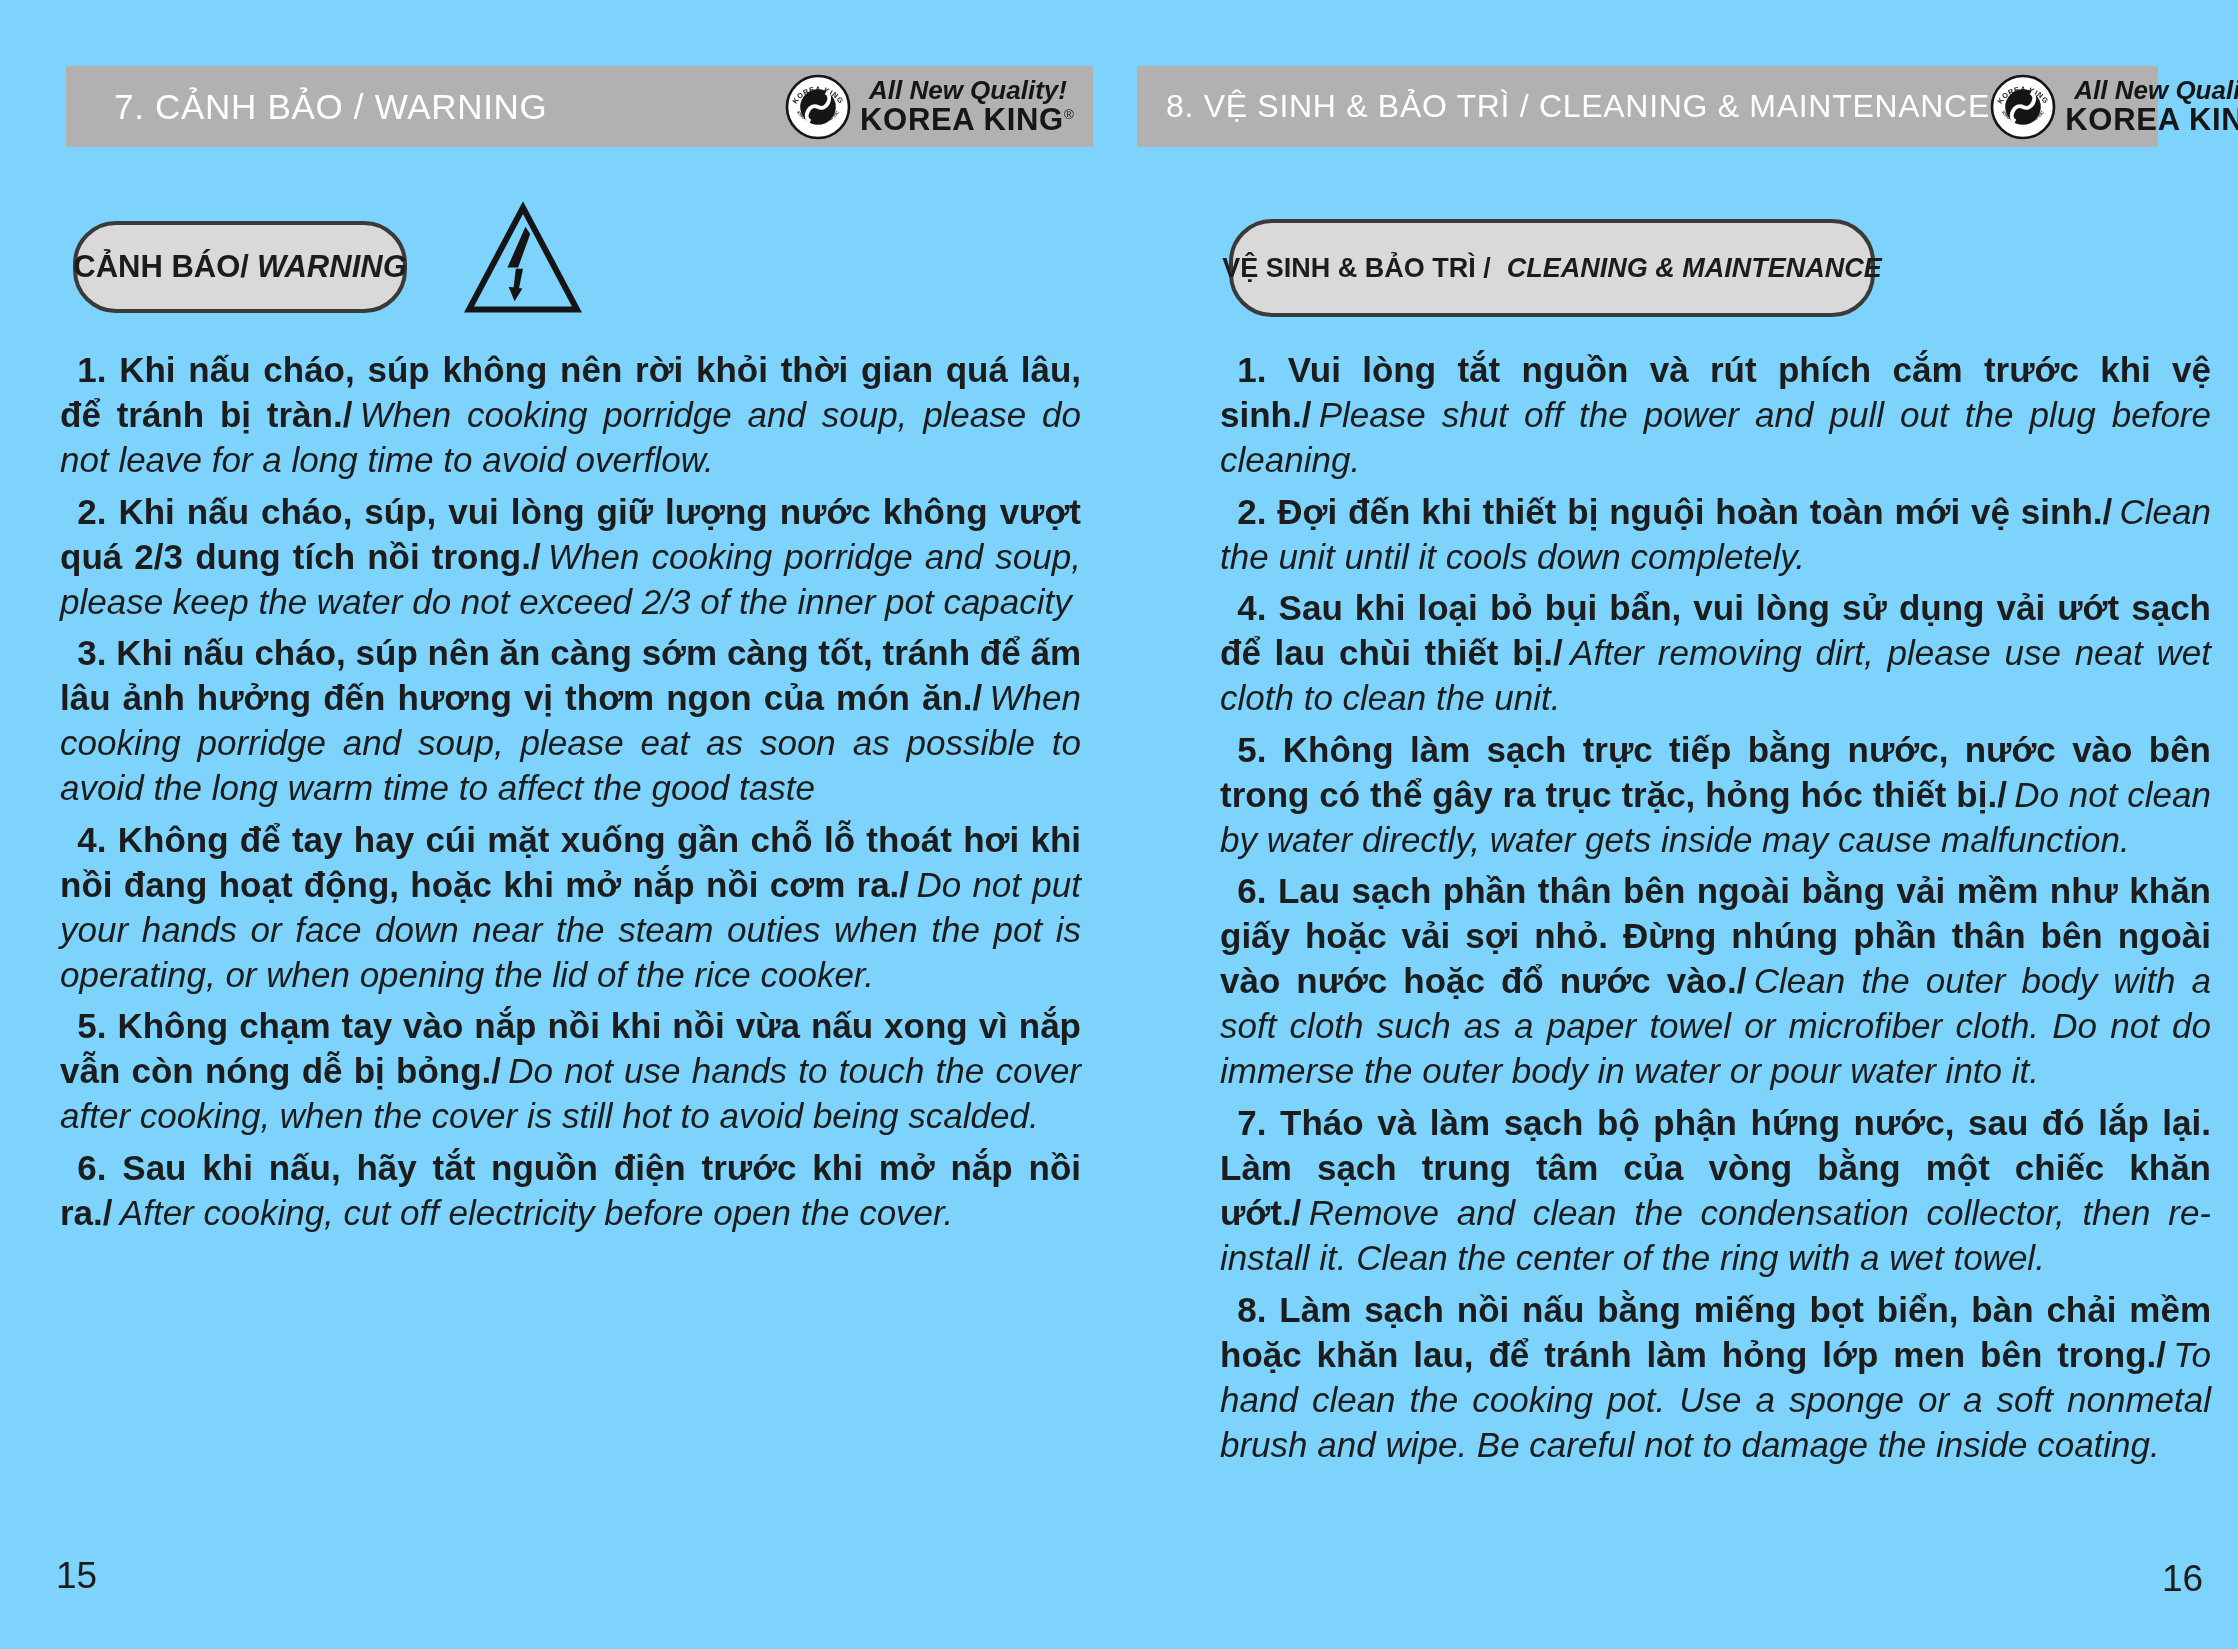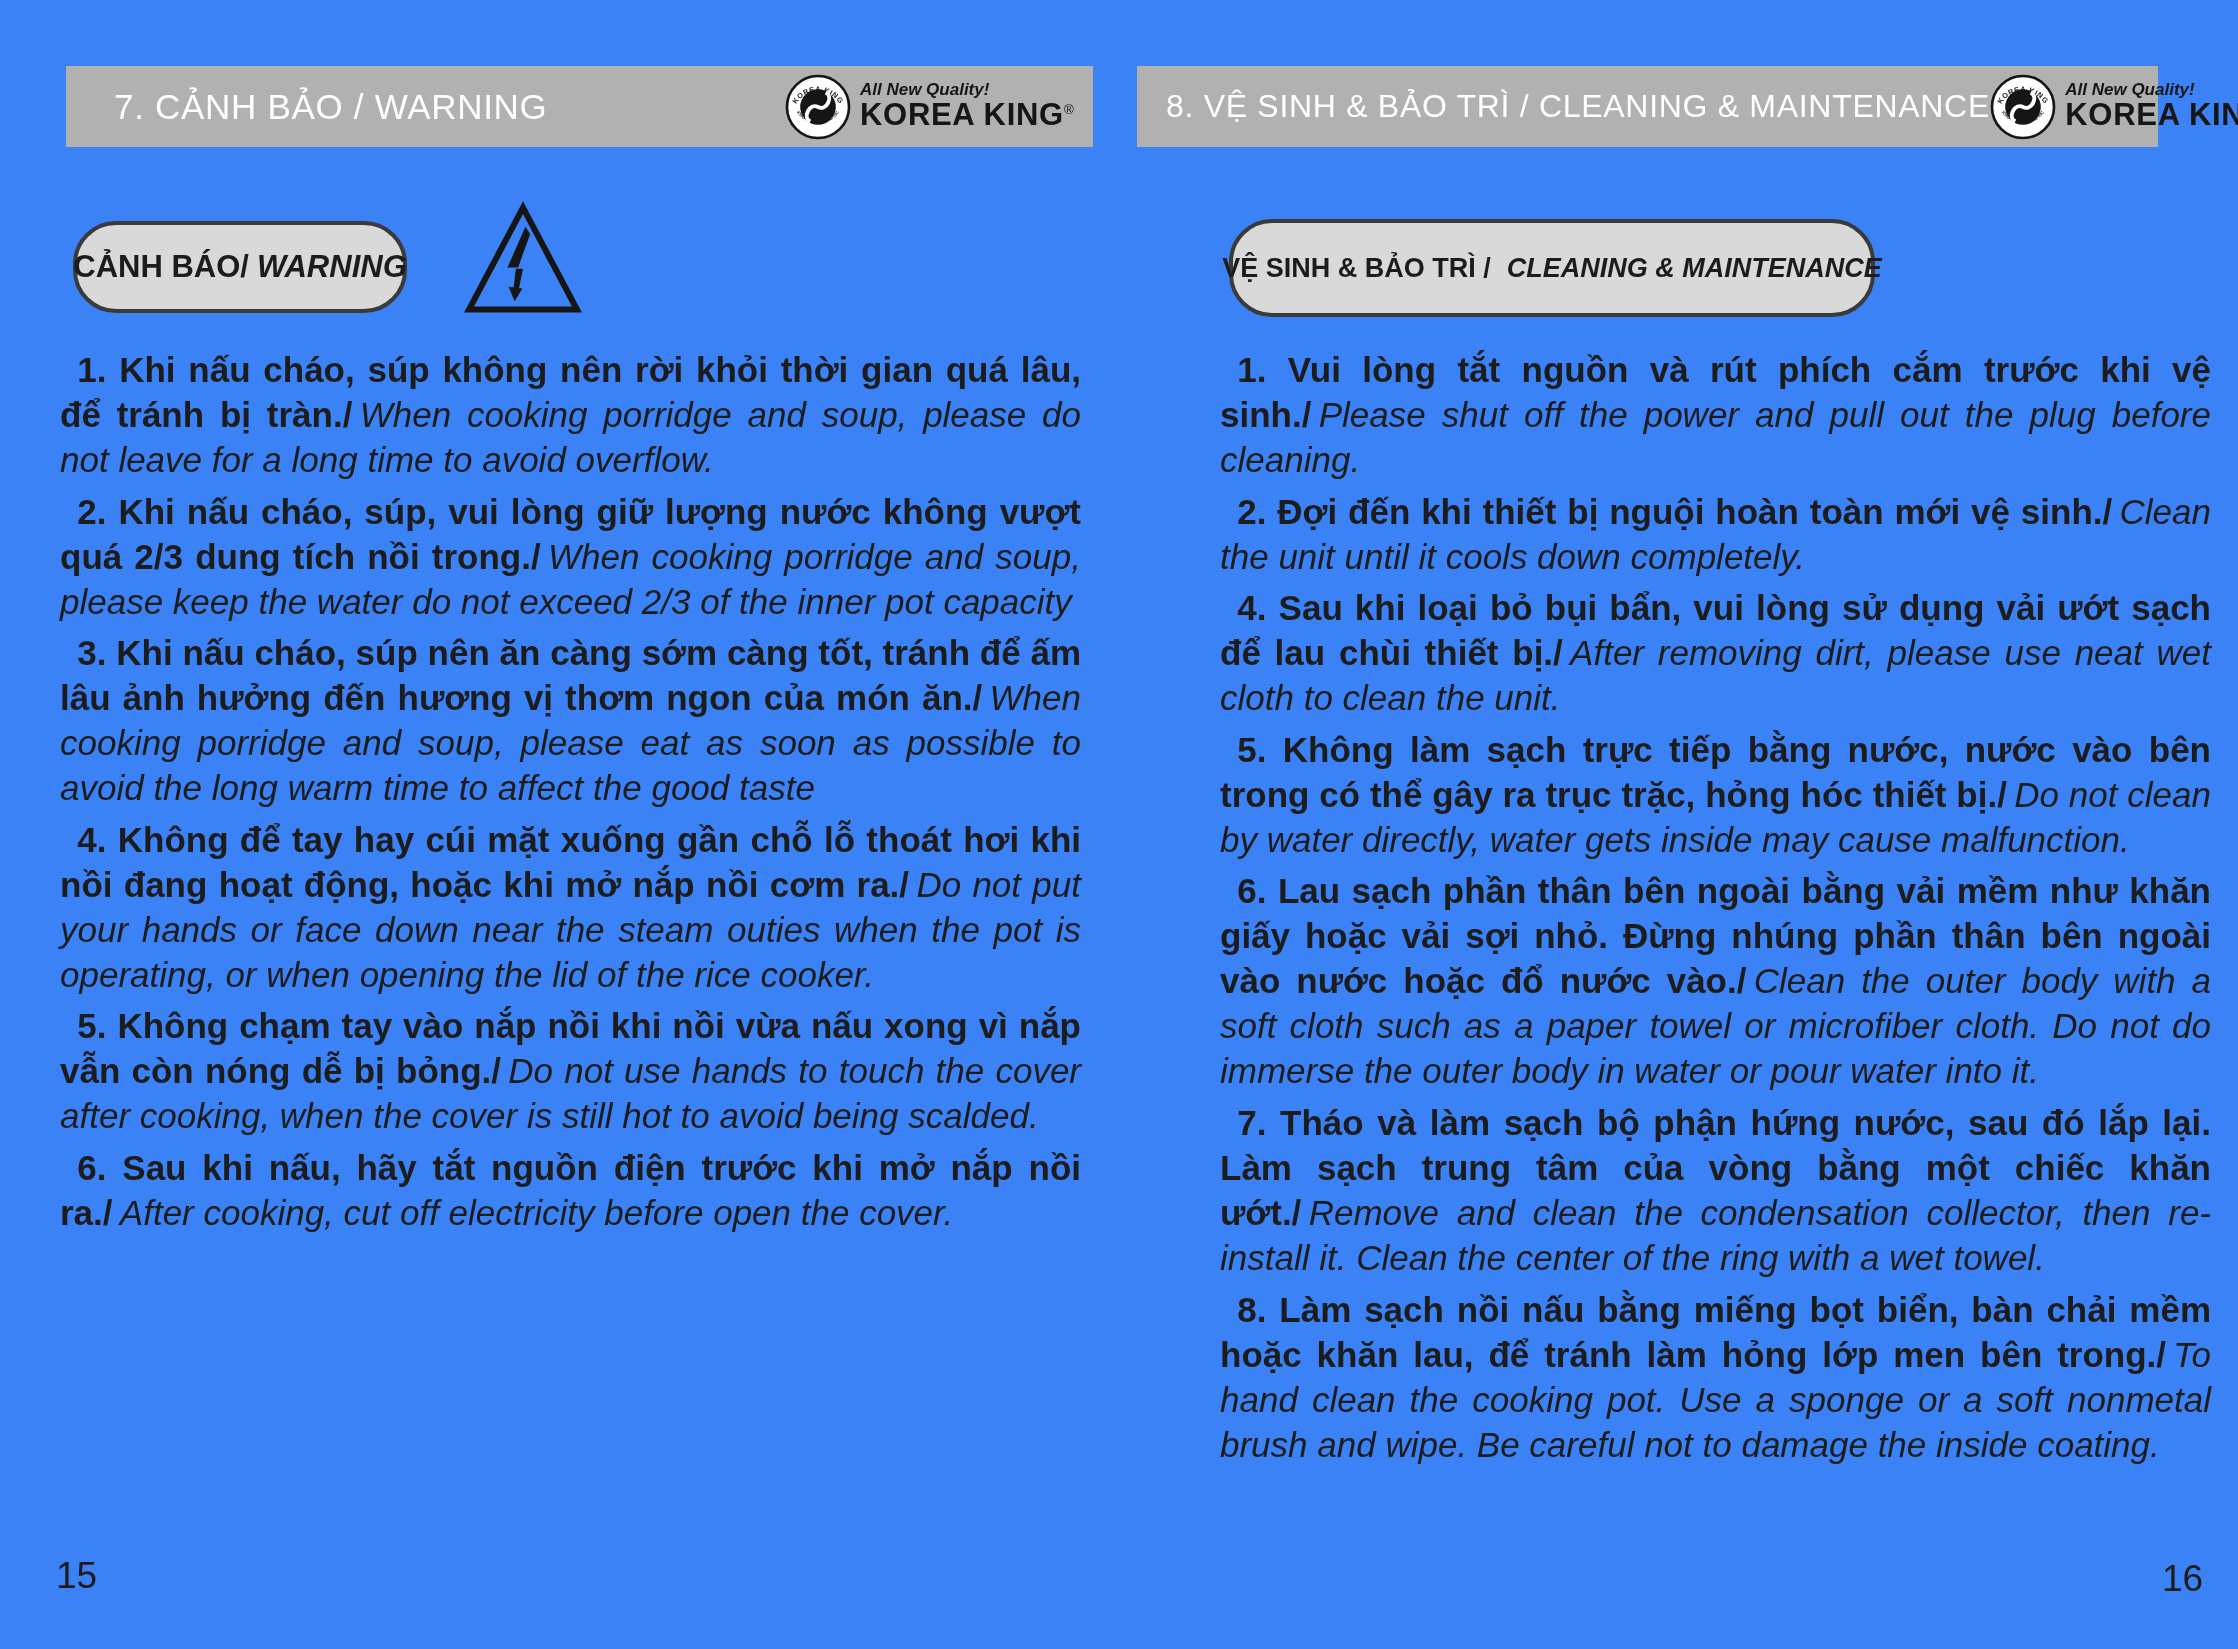--- a/index.html
+++ b/index.html
@@ -1,31 +1,31 @@
 <!DOCTYPE html>
 <html style="font-size:10.6px"><head>
 <meta charset="utf-8">
 <style>
   * { margin:0; padding:0; box-sizing:border-box; }
   html,body { width:2239px; height:1650px; background:#ffffff; overflow:hidden;
               font-family:"Liberation Sans","DejaVu Sans",sans-serif; color:#1c1c1c; }
-  .canvas { position:relative; width:2239px; height:1650px; background:#3b82f6; }
+  .canvas { position:relative; width:2239px; height:1650px; background:#7dd3fc; }
 
   
   .bar { position:absolute; top:66px; height:81px; background:#b1b1b1;
          display:flex; align-items:center; justify-content:space-between; }
   .bar-left  { left:66px;  width:1027px; padding:0 18.6px 0 48px; }
   .bar-right { left:1137px; width:1021px; padding:0 10.6px 0 29px; }
   .bar-title { color:#ffffff; font-size:35px; letter-spacing:0.7px; white-space:nowrap; }
   .bar-right .bar-title { font-size:32px; }
 
   .logo { display:flex; align-items:center; gap:9.3px; }
   .badge { width:66px; height:66px; flex:0 0 auto; }
   .logo-text { display:flex; flex-direction:column; line-height:1.05; }
-  .logo-tagline { font-size:17px; font-weight:700; font-style:italic; color:#161616; white-space:nowrap; }
+  .logo-tagline { font-size:26px; font-weight:700; font-style:italic; color:#161616; white-space:nowrap;margin-left:9px; }
   .logo-brand { font-size:31px; font-weight:700; color:#161616; letter-spacing:0.7px; white-space:nowrap; }
   .logo-reg { font-size:13.3px; font-weight:400; vertical-align:super; }
 
   
   .pill { background:#d9d9d9; border:4.7px solid #3a3a3a; border-radius:43px;
           display:flex; align-items:center; justify-content:center; white-space:nowrap; }
   .pill-vi { font-weight:700;text-align:right; }
   .pill-en { font-weight:700; font-style:italic; margin-left:8px; }
   .pill-left  { position:absolute; left:73px;  top:221px; width:334px; height:92px; font-size:31px; }
   .pill-right { position:absolute; left:1229px; top:219px; width:646px; height:98px; font-size:27px;gap:8px; }

